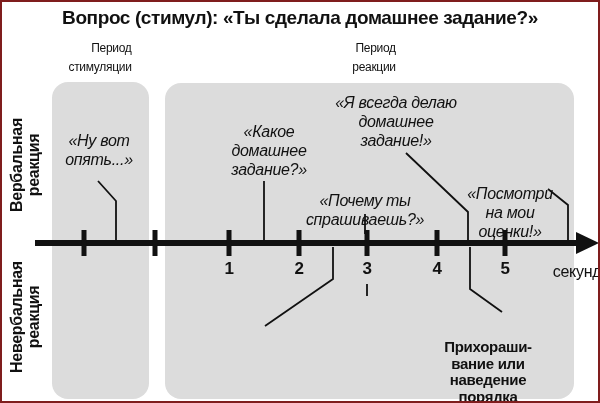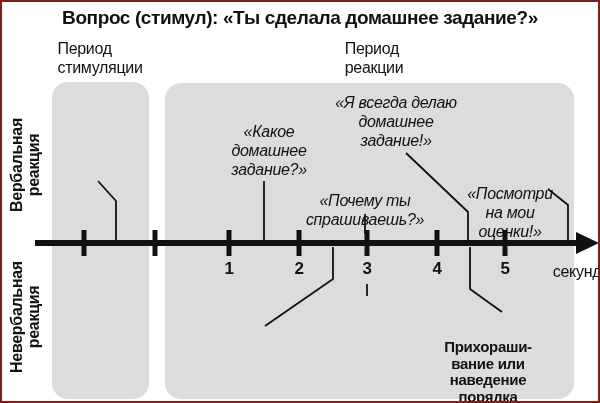--- a/index.html
+++ b/index.html
@@ -14,21 +14,21 @@
     overflow:hidden;
   }
   .pre{white-space:pre-line;}
   .abs{position:absolute;}
   .center{transform:translateX(-50%);text-align:center;}
   #title{
     left:0;right:0;top:5px;text-align:center;
     font-size:19px;font-weight:bold;letter-spacing:-0.4px;
   }
   .period-label{
-    font-size:16px;line-height:19px;letter-spacing:-0.3px;text-align:left;
+    font-size:12px;line-height:19px;letter-spacing:-0.3px;text-align:right;
   }
   .gray-box{
     position:absolute;background:#dcdcdc;border-radius:16px;
   }
   .rot-label{
     position:absolute;
     font-size:16px;font-weight:bold;line-height:17px;letter-spacing:-0.3px;
     text-align:center;
     transform:translate(-50%,-50%) rotate(-90deg);
     transform-origin:center center;
@@ -117,20 +117,22 @@
   <div class="tick" style="left:503px;"></div>
 
   <div class="tick-num" style="left:227px;">1</div>
   <div class="tick-num" style="left:297px;">2</div>
   <div class="tick-num" style="left:365px;">3</div>
   <div class="tick-num" style="left:435px;">4</div>
   <div class="tick-num" style="left:503px;">5</div>
 
   <div id="unit-label">секунд</div>
 
+  <div class="quote" style="left:97px;top:129px;">«Ну вот
+опять...»</div>
   <div class="quote" style="left:267px;top:120px;">«Какое
 домашнее
 задание?»</div>
   <div class="quote" style="left:363px;top:171px;margin-top:18px;">«Почему ты
 спрашиваешь?»</div>
   <div class="quote" style="left:394px;top:91px;">«Я всегда делаю
 домашнее
 задание!»</div>
   <div class="quote" style="left:508px;top:146px;margin-top:36px;">«Посмотри
 на мои оценки!»</div>

